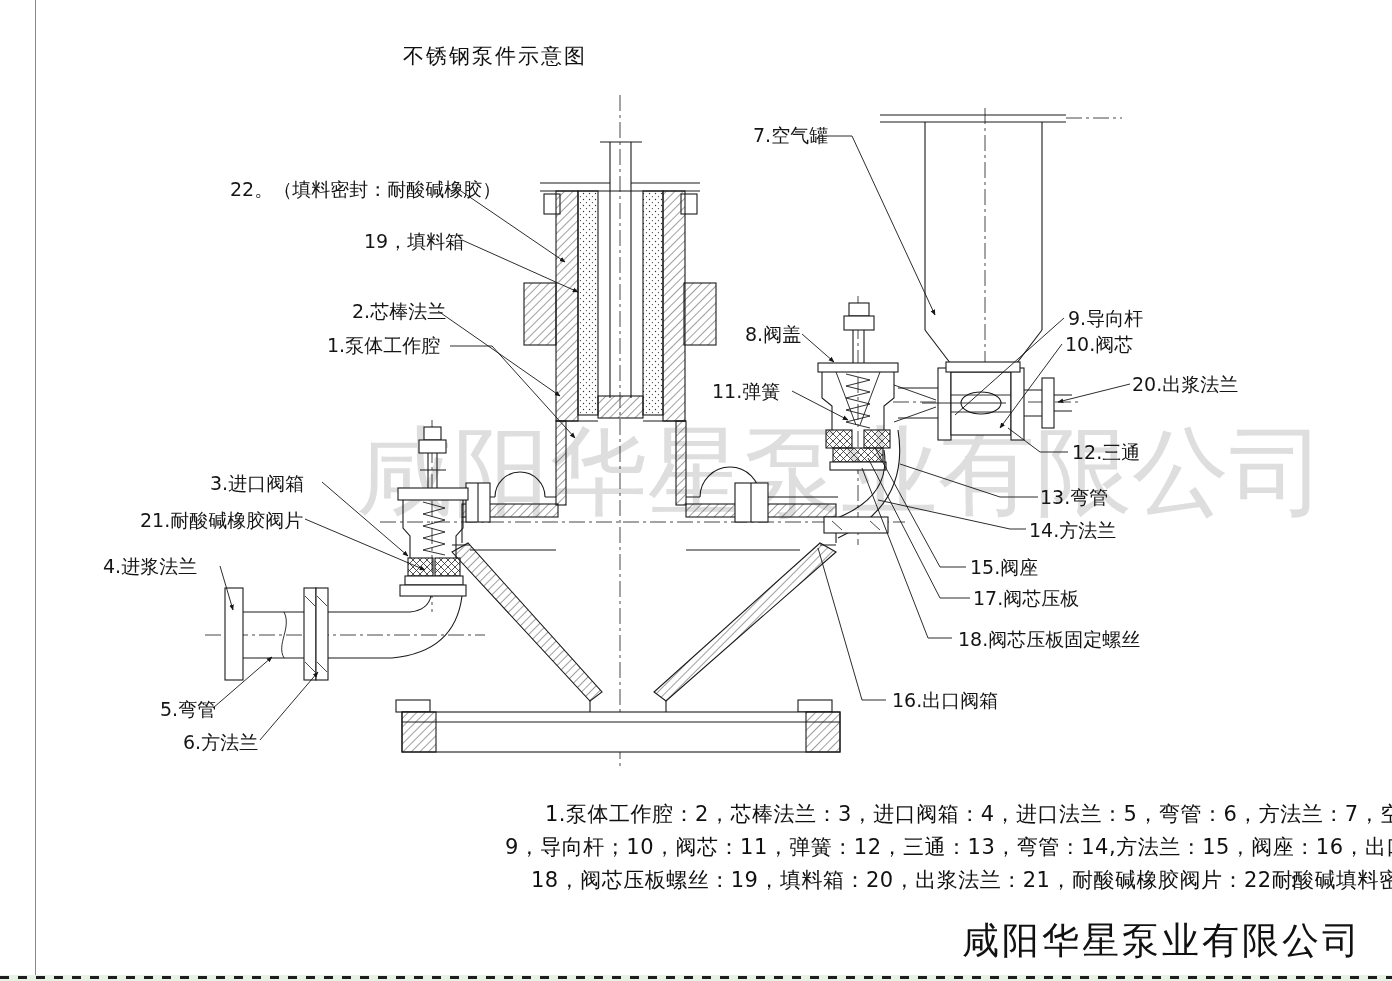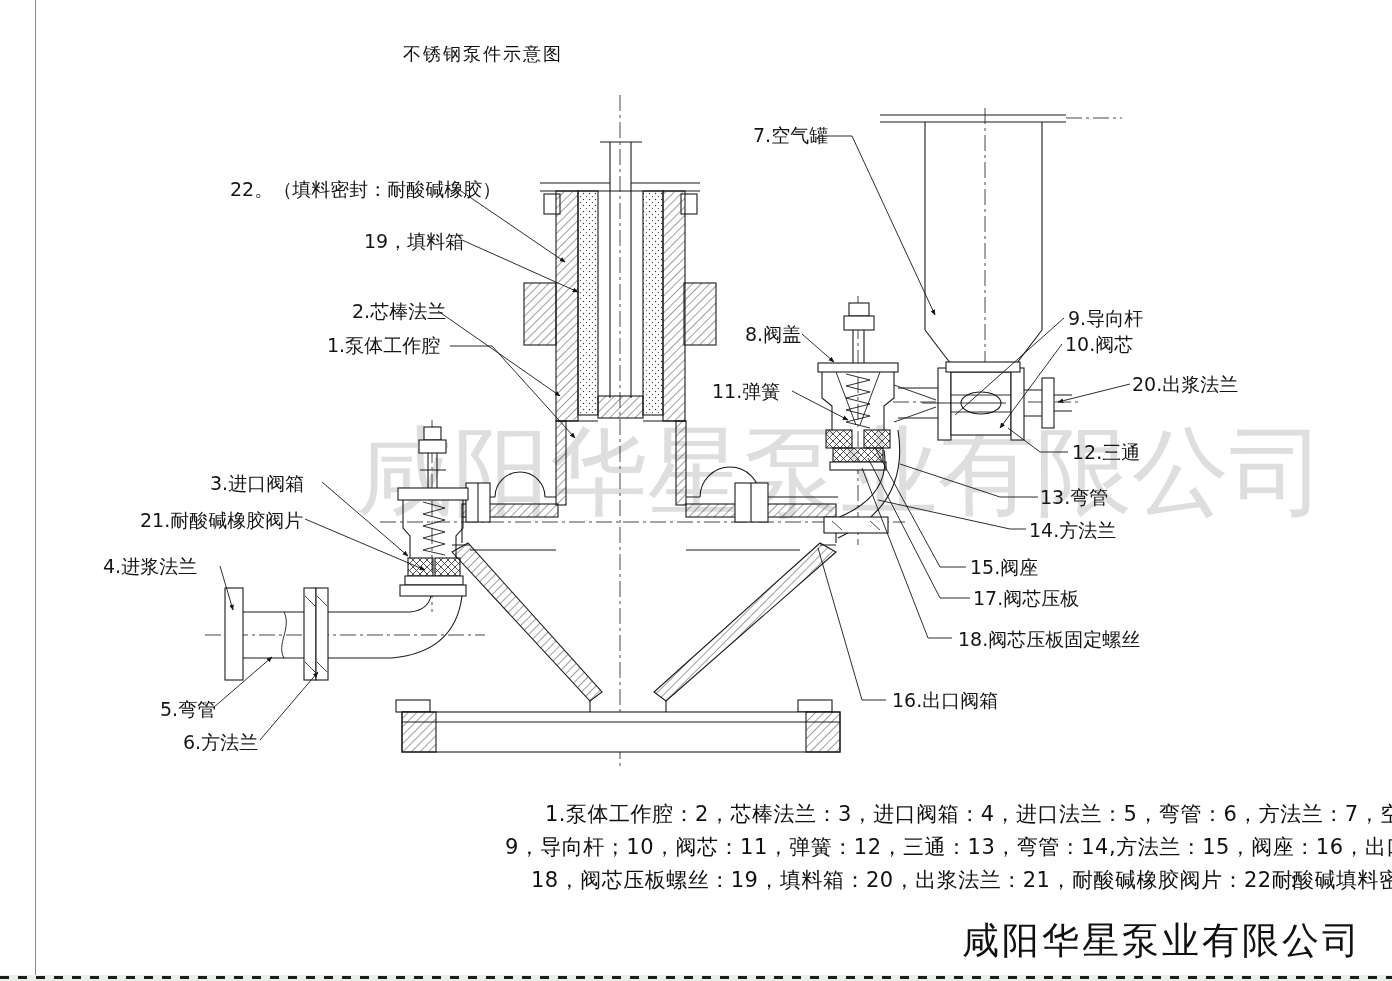--- a/index.html
+++ b/index.html
@@ -7,21 +7,21 @@
     width:1392px;height:981px;position:relative;background:#ffffff;
     font-family:"DejaVu Sans",sans-serif;color:#111;overflow:hidden;
   }
   .abs{position:absolute;}
   #watermark{
     left:356px;top:408px;z-index:0;
     font-size:97px;color:#dedede;letter-spacing:0px;white-space:nowrap;
     font-family:"DejaVu Sans",sans-serif;
   }
   #drawing{left:0;top:0;z-index:1;}
-  #title{left:403px;top:42px;font-size:18px;letter-spacing:2px;z-index:2;}
+  #title{left:403px;top:42px;font-size:21px;letter-spacing:2px;z-index:2;}
   .plist{font-size:21px;letter-spacing:0.5px;z-index:2;white-space:nowrap;}
   #pl1{left:545px;top:800px;}
   #pl2{left:505px;top:833px;}
   #pl3{left:531px;top:866px;}
   #pl3c{left:1283px;top:866px;}
   #company{left:962px;top:916px;font-size:37px;letter-spacing:3px;z-index:2;white-space:nowrap;}
   #left-edge{left:35px;top:0;width:1px;height:976px;background:#8a8a8a;z-index:1;}
   #bottom-border{
     left:0;bottom:0;width:1392px;height:6px;background:#e7f2e4;z-index:3;
     background-image:repeating-linear-gradient(90deg,#1d1d1d 0 9px,#e7f2e4 9px 18px);

